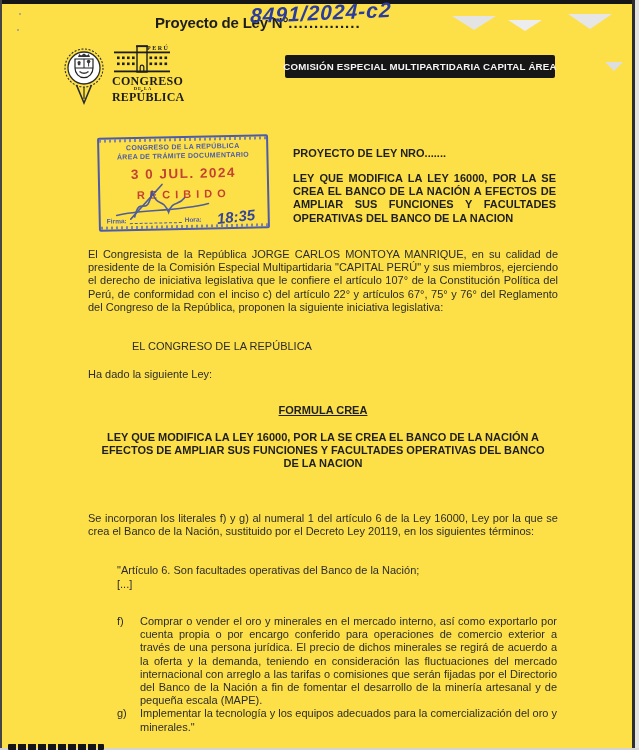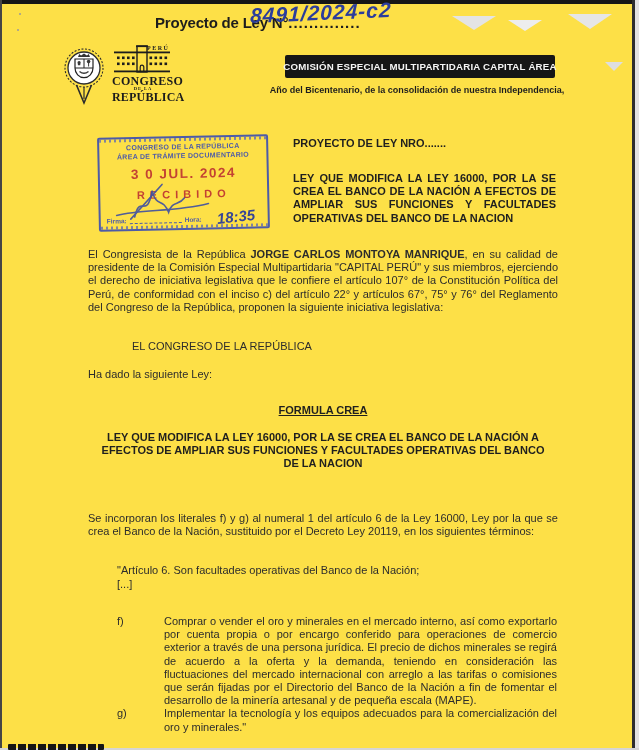--- a/index.html
+++ b/index.html
@@ -2,21 +2,21 @@
 <html style="--stamp-blue: #4454ae; --stamp-red: #c03a32; --ink-blue: #2b3d9c; --banner-bg: #161616;"><head>
 <meta charset="utf-8">
 <style>
   html,body { margin:0; padding:0; background:#efefef; }
   #page {
     position:relative; width:639px; height:750px; margin:0 auto;
     background:#fde047; overflow:hidden;
     font-family:"Liberation Sans", sans-serif; color:#2c2c2c;
   }
   .abs { position:absolute; }
-  .b { font-weight:bold; }
+  .b { font-weight:normal; }
 
   
   .edge-top    { left:0; top:0; width:639px; height:4px; background:#161616; }
   .edge-left   { left:0; top:0; width:2px; height:750px; background:#454545; }
   .edge-rline  { left:632px; top:0; width:3px; height:750px; background:#2e2e2e; }
   .edge-rgray  { left:635px; top:0; width:4px; height:750px; background:#e2e2e2; }
   .edge-bottom { left:0; top:748px; width:639px; height:2px; background:#d5d5d5; }
   .tri { width:0; height:0; border-left:22px solid transparent; border-right:22px solid transparent; }
   .speck { width:2px; height:2px; background:#9a9a9a; border-radius:50%; }
   .cut-text {
@@ -55,36 +55,36 @@
   .stamp-date { text-align:center; margin-top:6px; font-size:13.5px; font-weight:bold; letter-spacing:1.5px; color:var(--stamp-red,#c03a32); white-space:nowrap; }
   .stamp-recibido { text-align:center; margin-top:7px; font-size:11px; font-weight:bold; letter-spacing:5px; color:var(--stamp-red,#c03a32); }
   .firma-row { position:absolute; left:6px; right:6px; bottom:5px; display:flex; align-items:flex-end; font-size:6.5px; font-weight:bold; }
   .firma-line { flex:0 0 52px; border-bottom:1px dashed var(--stamp-blue,#4454ae); margin:0 3px; height:6px; }
   .hora-value { position:absolute; left:116px; bottom:2px; font-size:15px; font-style:italic; font-weight:600; color:var(--ink-blue,#2b3d9c); transform:rotate(-5deg); white-space:nowrap; }
   .signature { position:absolute; left:12px; top:42px; overflow:visible; }
 
   
   .doc11 { font-size:11px; line-height:13.2px; }
   .just { text-align:justify; text-align-last:left; }
-  .right-no    { left:293px; top:137px; font-weight:bold; font-size:11px; color:#1f1f1f; }
+  .right-no    { left:293px; top:147px; font-weight:bold; font-size:11px; color:#1f1f1f; }
   .right-title { left:293px; top:172px; width:263px; font-weight:bold; color:#1f1f1f; }
   .intro   { left:88px; top:248px; width:470px; }
   .congress-line { left:88px; top:340px; font-size:11px;margin-left:44px; }
   .has-given     { left:88px; top:368px; font-size:11px; }
   .formula  { left:88px; top:404px; width:470px; text-align:center; font-weight:bold; font-size:11px; text-decoration:underline; color:#1f1f1f; }
   .law-centered { left:98px; top:431px; width:450px; text-align:center; font-weight:bold; color:#1f1f1f; }
   .article-heading { left:88px; top:486px; width:470px; font-weight:bold; color:#1f1f1f; line-height:13.4px; font-size:11px; text-align:justify; text-align-last:left; }
   .article-heading .u { text-decoration:underline; }
   .article-body { left:88px; top:512px; width:470px; line-height:13.4px; }
   .quote-block { left:117px; top:564px; font-size:11px; line-height:13.6px; }
   .quote-no { display:inline-block; width:18px; }
   .literals { left:117px; top:615px; width:440px; }
   .lit-row { display:flex; }
   .lit-label { flex:0 0 23px; font-size:11px; line-height:13.2px; }
-  .lit-text { flex:1;margin-left:24px; }
+  .lit-text { flex:1; }
 </style>
 </head>
 <body>
 
 <div id="page">
 
   <div class="abs edge-top"></div>
   <div class="abs edge-left"></div>
   <div class="abs edge-rline"></div>
   <div class="abs edge-rgray"></div>
@@ -141,21 +141,20 @@
         <rect x="52.5" y="17.5" width="2.6" height="2.6"></rect>
     </g>
   </svg>
   <span class="abs peru-label">PERÚ</span>
   <div class="abs logo-text" style="left:112px; top:74px; font-size:12px; letter-spacing:0.3px;">CONGRESO</div>
   <div class="abs logo-text" style="left:112px; top:86px; font-size:4.5px; letter-spacing:1px;">DE LA</div>
   <div class="abs logo-text" style="left:112px; top:90px; font-size:12px; letter-spacing:0.2px;">REPÚBLICA</div>
 
   <div class="abs banner">COMISIÓN ESPECIAL MULTIPARTIDARIA CAPITAL ÁREA</div>
   <div class="abs motto">
-    <div>Año del Bicentenario, de la consolidación de nuestra Independencia,</div>
   </div>
 
   <div class="abs stamp">
     <div class="hatch top"></div>
     <div class="hatch bot"></div>
     <div class="stamp-org" style="margin-top:5px;">CONGRESO DE LA REPÚBLICA</div>
     <div class="stamp-org">ÁREA DE TRÁMITE DOCUMENTARIO</div>
     <div class="stamp-date">3 0 JUL. 2024</div>
     <div class="stamp-recibido">RECIBIDO</div>
     <div class="firma-row">

